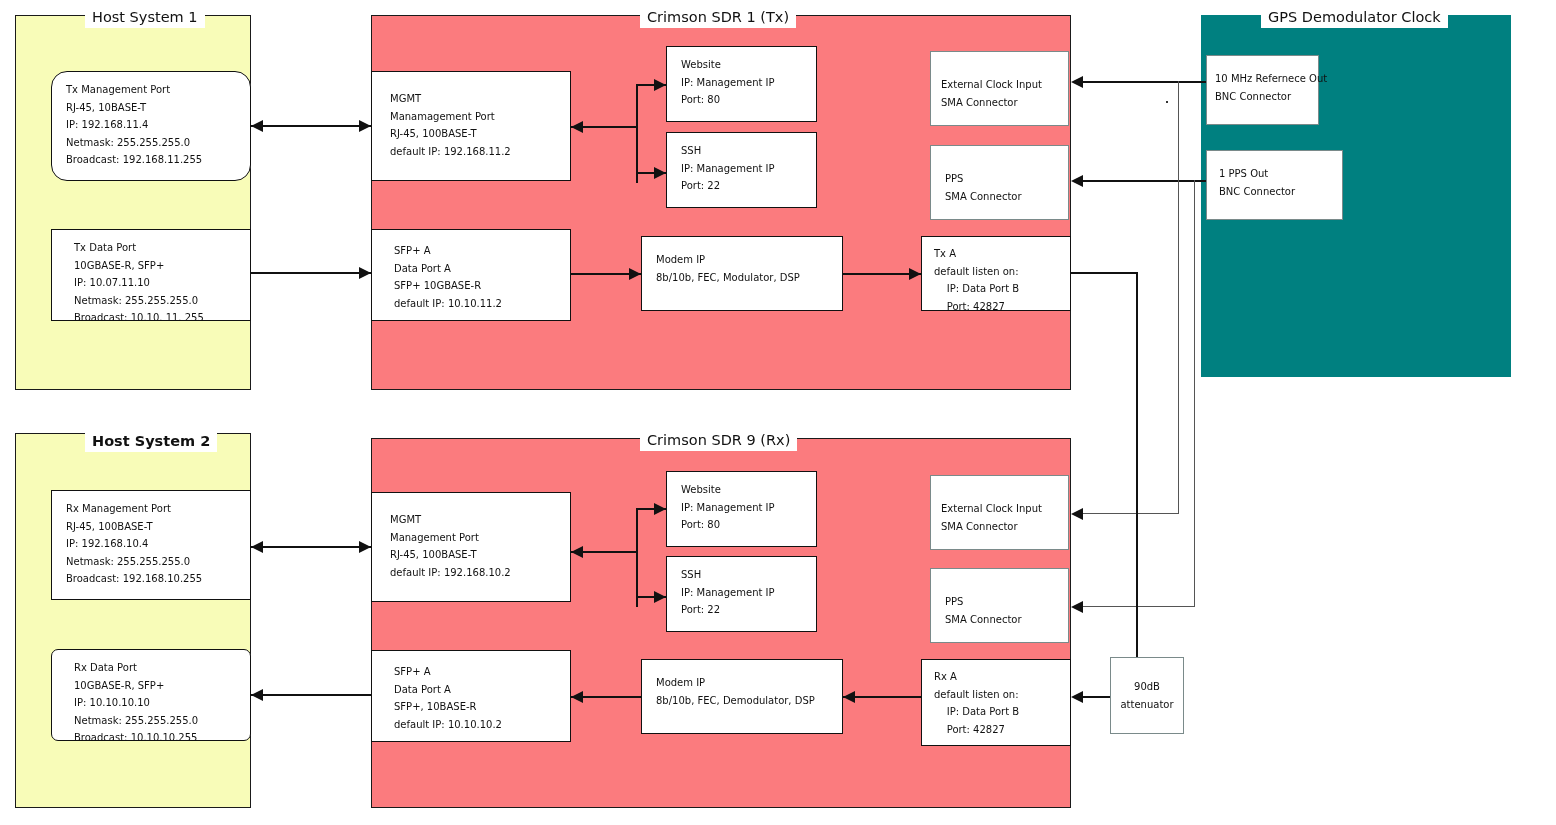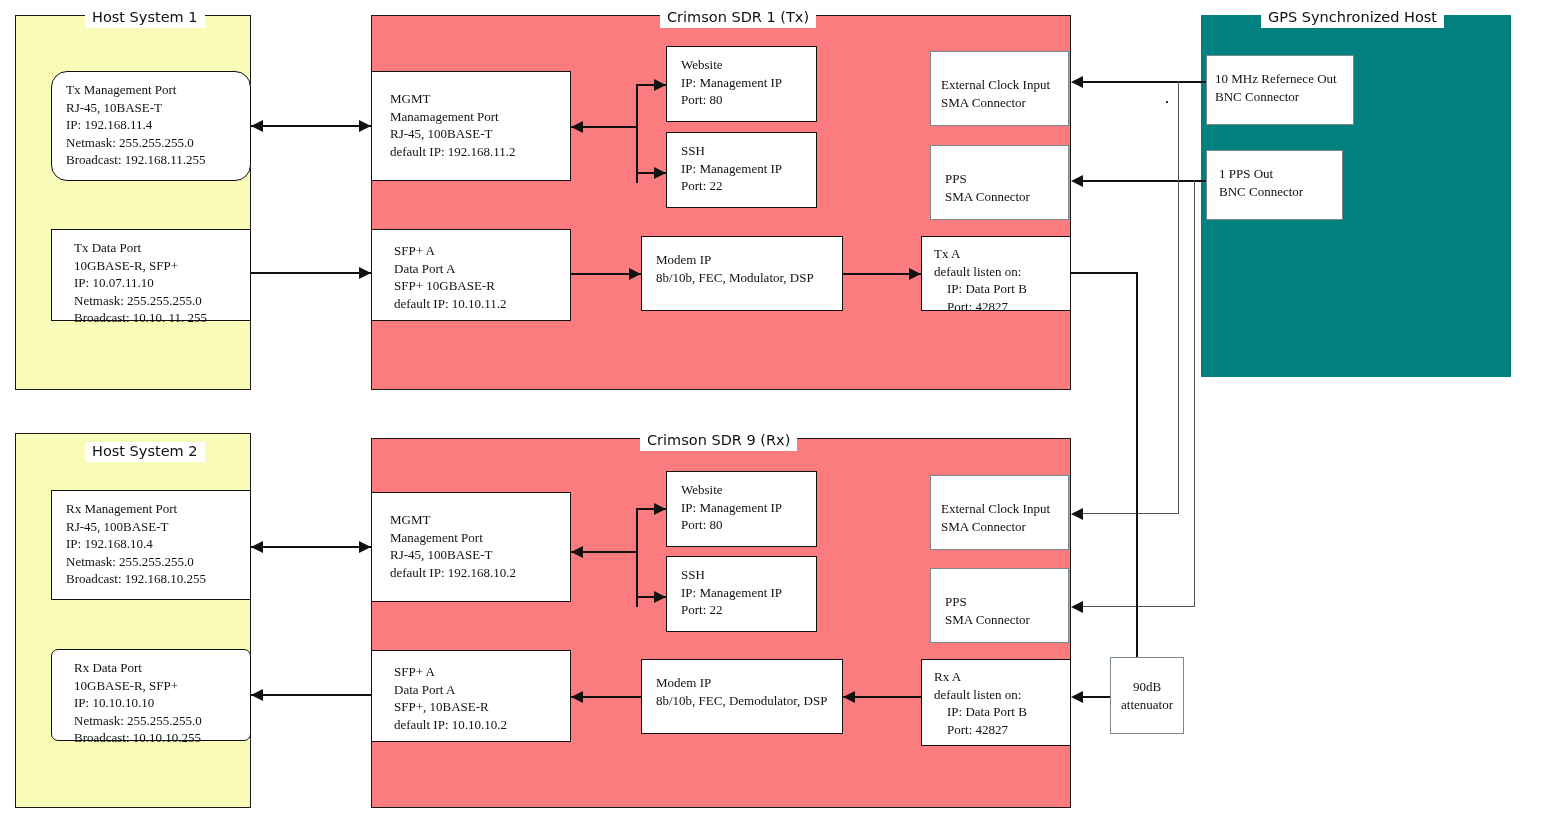--- a/index.html
+++ b/index.html
@@ -8,22 +8,22 @@
 
   .zone{position:absolute;box-sizing:border-box;border:1.6px solid #1a1a1a;}
   .zone.yellow{background:#f8fcb8;}
   .zone.red{background:#fb7b7e;}
   .zone.teal{background:#008080;border-color:#008080;}
 
   .zone-title{position:absolute;background:#ffffff;color:#111;
     font-size:14.5px;line-height:1;padding:2px 7px 3px 7px;white-space:nowrap;z-index:6;}
 
   .nbox{position:absolute;box-sizing:border-box;background:#ffffff;
-    border:1.3px solid #7a8a8a;color:#111;font-size:13px;line-height:17.5px;
-    padding:9px 0 0 14px;z-index:4;white-space:pre;font-family:Liberation Serif, serif;}
+    border:1.3px solid #7a8a8a;color:#111;font-size:10px;line-height:17.5px;
+    padding:9px 0 0 14px;z-index:4;white-space:pre;}
   .nbox.dark{border:1.4px solid #111;}
   .nbox.ctr{display:flex;flex-direction:column;justify-content:center;align-items:center;padding:0;text-align:center;}
 
   .ln{position:absolute;background:#111;z-index:3;}
   .ln.h{height:1.5px;}
   .ln.v{width:1.5px;}
   .ln.thin{background:#555;}
   .ln.thin.h{height:1.1px;}
   .ln.thin.v{width:1.1px;}
 
@@ -36,27 +36,27 @@
 </style>
 </head>
 <body>
 
 <div id="canvas">
 
   <div class="zone yellow" style="left:15px;top:15px;width:236px;height:375px;"></div>
   <div class="zone-title" style="left:85px;top:8px;">Host System 1</div>
 
   <div class="zone red" style="left:371px;top:15px;width:700px;height:375px;"></div>
-  <div class="zone-title" style="left:640px;top:8px;margin-left:20px;">Crimson SDR 1 (Tx)</div>
+  <div class="zone-title" style="left:640px;top:8px;">Crimson SDR 1 (Tx)</div>
 
   <div class="zone teal" style="left:1201px;top:15px;width:310px;height:362px;"></div>
-  <div class="zone-title" style="left:1261px;top:8px;">GPS Synchronized Host</div>
+  <div class="zone-title" style="left:1261px;top:8px;">GPS Demodulator Clock</div>
 
   <div class="zone yellow" style="left:15px;top:433px;width:236px;height:375px;"></div>
-  <div class="zone-title" style="left:85px;top:442px;">Host System 2</div>
+  <div class="zone-title" style="left:85px;top:432px;font-weight:bold;">Host System 2</div>
 
   <div class="zone red" style="left:371px;top:438px;width:700px;height:370px;"></div>
   <div class="zone-title" style="left:640px;top:431px;">Crimson SDR 9 (Rx)</div>
 
   <div class="nbox dark" style="left:51px;top:71px;width:200px;height:110px;border-radius:16px;">Tx Management Port
 RJ-45, 10BASE-T
 IP: 192.168.11.4
 Netmask: 255.255.255.0
 Broadcast: 192.168.11.255</div>
   <div class="nbox dark" style="left:51px;top:229px;width:200px;height:92px;padding-left:22px;">Tx Data Port
@@ -85,21 +85,21 @@
 
   <div class="nbox" style="left:930px;top:51px;width:139px;height:75px;padding-top:24px;padding-left:10px;">External Clock Input
 SMA Connector</div>
   <div class="nbox" style="left:930px;top:145px;width:139px;height:75px;padding-top:24px;padding-left:14px;">PPS
 SMA Connector</div>
   <div class="nbox dark" style="left:921px;top:236px;width:150px;height:75px;padding-top:8px;padding-left:12px;">Tx A
 default listen on:
     IP: Data Port B
     Port: 42827</div>
 
-  <div class="nbox" style="left:1206px;top:55px;width:148px;height:70px;padding-top:14px;padding-left:8px;">10 MHz Refernece Out
+  <div class="nbox" style="left:1206px;top:55px;width:113px;height:70px;padding-top:14px;padding-left:8px;">10 MHz Refernece Out
 BNC Connector</div>
   <div class="nbox" style="left:1206px;top:150px;width:137px;height:70px;padding-top:14px;padding-left:12px;">1 PPS Out
 BNC Connector</div>
 
   <div class="nbox dark" style="left:51px;top:490px;width:200px;height:110px;">Rx Management Port
 RJ-45, 100BASE-T
 IP: 192.168.10.4
 Netmask: 255.255.255.0
 Broadcast: 192.168.10.255</div>
   <div class="nbox dark" style="left:51px;top:649px;width:200px;height:92px;padding-left:22px;border-radius:7px;">Rx Data Port

